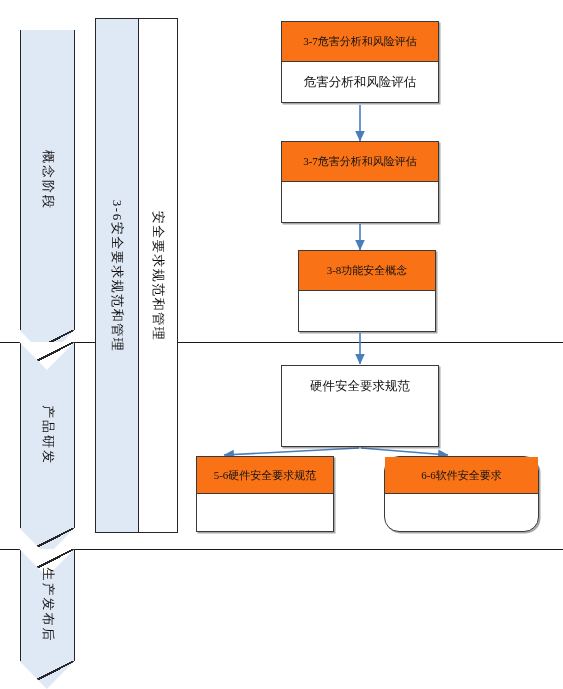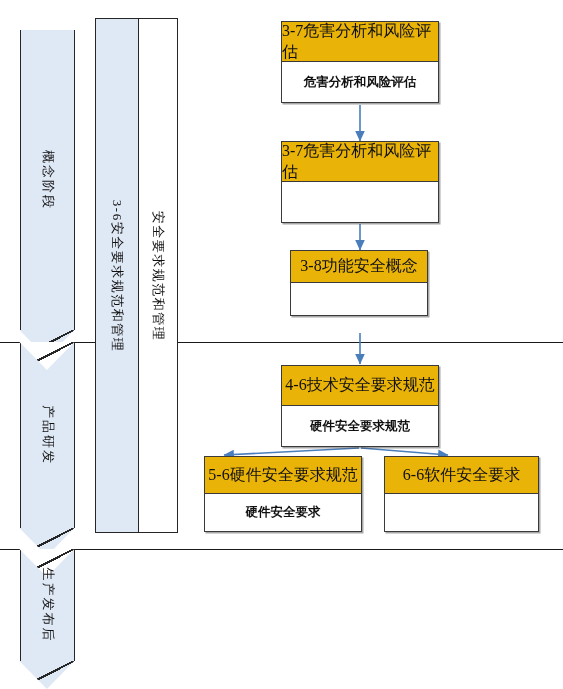--- a/index.html
+++ b/index.html
@@ -101,29 +101,29 @@
   
   .pbox{
     position:absolute;
     border:1.3px solid #3a3a3a;
     box-sizing:border-box;
     background:#ffffff;
     box-shadow:1.5px 1.5px 0 rgba(60,60,60,.45);
   }
   .pbox .head{
     height:50%;
-    background:#eab308;
+    background:#f97316;
     border-bottom:1.3px solid #3a3a3a;
     display:flex;align-items:center;justify-content:center;
-    font-size:16px;color:#111;box-sizing:border-box;
+    font-size:11px;color:#111;box-sizing:border-box;
   }
   .pbox .body{
     height:50%;
     display:flex;align-items:center;justify-content:center;
-    font-size:12.5px;color:#111;box-sizing:border-box;font-weight:bold;
+    font-size:12.5px;color:#111;box-sizing:border-box;
   }
 
   
   .conn{position:absolute;}
   .conn svg{display:block;overflow:visible;}
 </style>
 </head>
 <body>
 
 <div id="canvas">
@@ -178,31 +178,29 @@
 
   <div class="pbox" style="left:281px;top:21px;width:158px;height:82px;">
     <div class="head">3-7危害分析和风险评估</div>
     <div class="body">危害分析和风险评估</div>
   </div>
 
   <div class="pbox" style="left:281px;top:141px;width:158px;height:82px;">
     <div class="head">3-7危害分析和风险评估</div>
   </div>
 
-  <div class="pbox" style="left:290px;top:250px;width:138px;height:66px;">
+  <div class="pbox" style="left:298px;top:250px;width:138px;height:82px;">
     <div class="head">3-8功能安全概念</div>
   </div>
 
   <div class="pbox" style="left:281px;top:365px;width:158px;height:82px;">
-    <div class="head">4-6技术安全要求规范</div>
     <div class="body">硬件安全要求规范</div>
   </div>
 
-  <div class="pbox" style="left:204px;top:456px;width:158px;height:76px;">
+  <div class="pbox" style="left:196px;top:456px;width:138px;height:76px;">
     <div class="head">5-6硬件安全要求规范</div>
-    <div class="body">硬件安全要求</div>
-  </div>
-
-  <div class="pbox" style="left:384px;top:456px;width:155px;height:76px;">
+  </div>
+
+  <div class="pbox" style="left:384px;top:456px;width:155px;height:76px;border-radius:15px;">
     <div class="head">6-6软件安全要求</div>
   </div>
 
 </div>
 
 </body></html>

